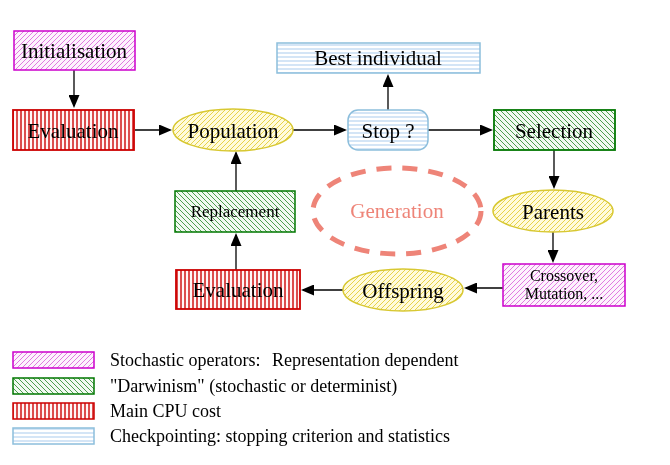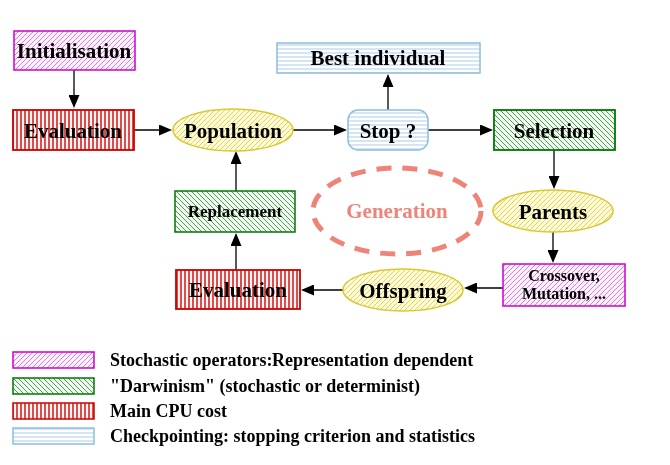--- a/index.html
+++ b/index.html
@@ -3,21 +3,20 @@
 <meta charset="utf-8">
 <style>
   html, body { margin: 0; padding: 0; background: #ffffff; }
   #stage {
     position: relative;
     width: 670px;
     height: 465px;
     background: #ffffff;
     font-family: "Liberation Serif", "DejaVu Serif", serif;
     overflow: hidden;
-    font-weight: bold;
   }
   svg { display: block; }
   text {
     font-family: "Liberation Serif", "DejaVu Serif", serif;
     fill: #000000;
   }
   .node-label   { font-size: 21px; }
   .small-label  { font-size: 17px; }
   .tiny-label   { font-size: 16px; }
   .legend-label { font-size: 18px; }

